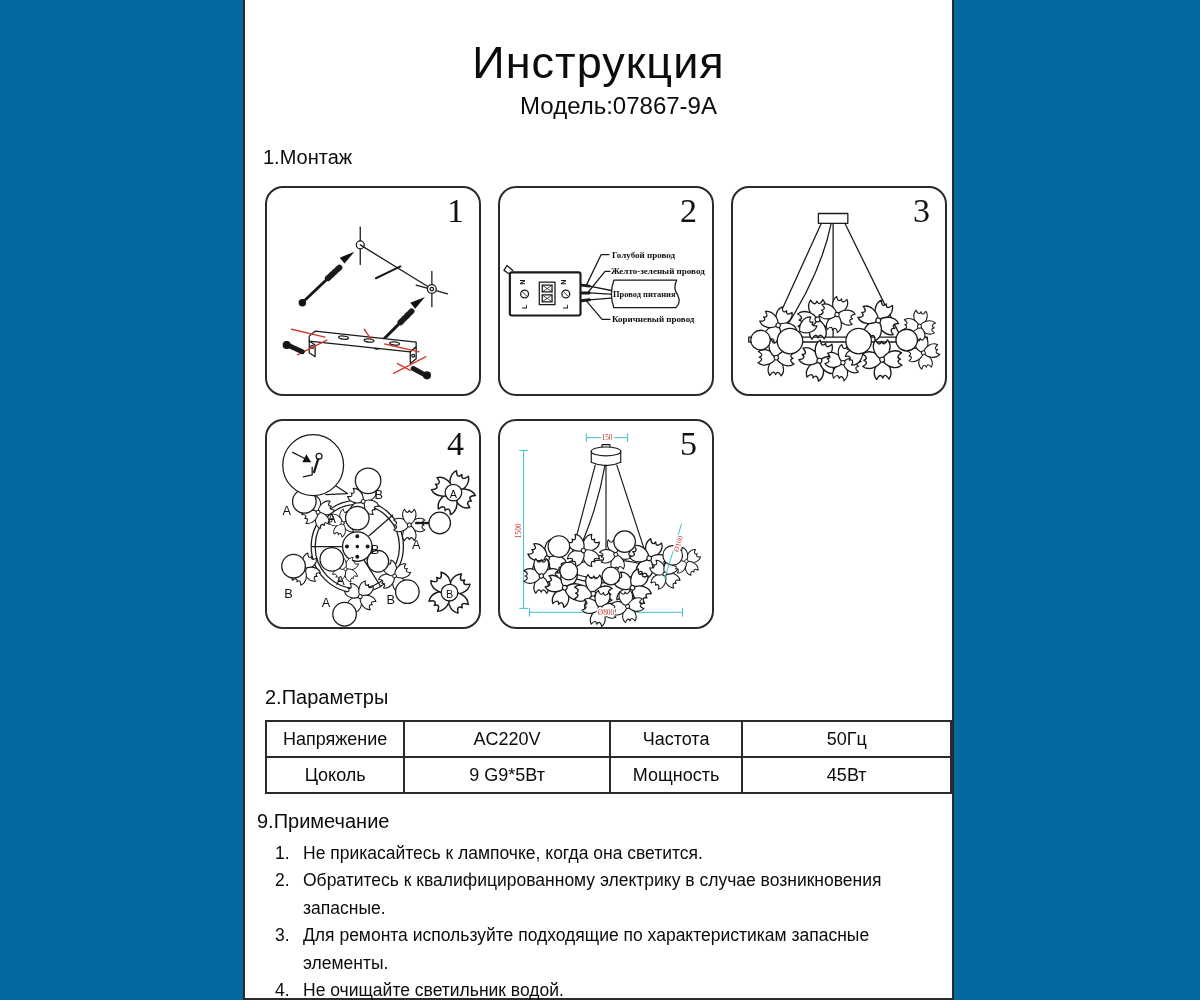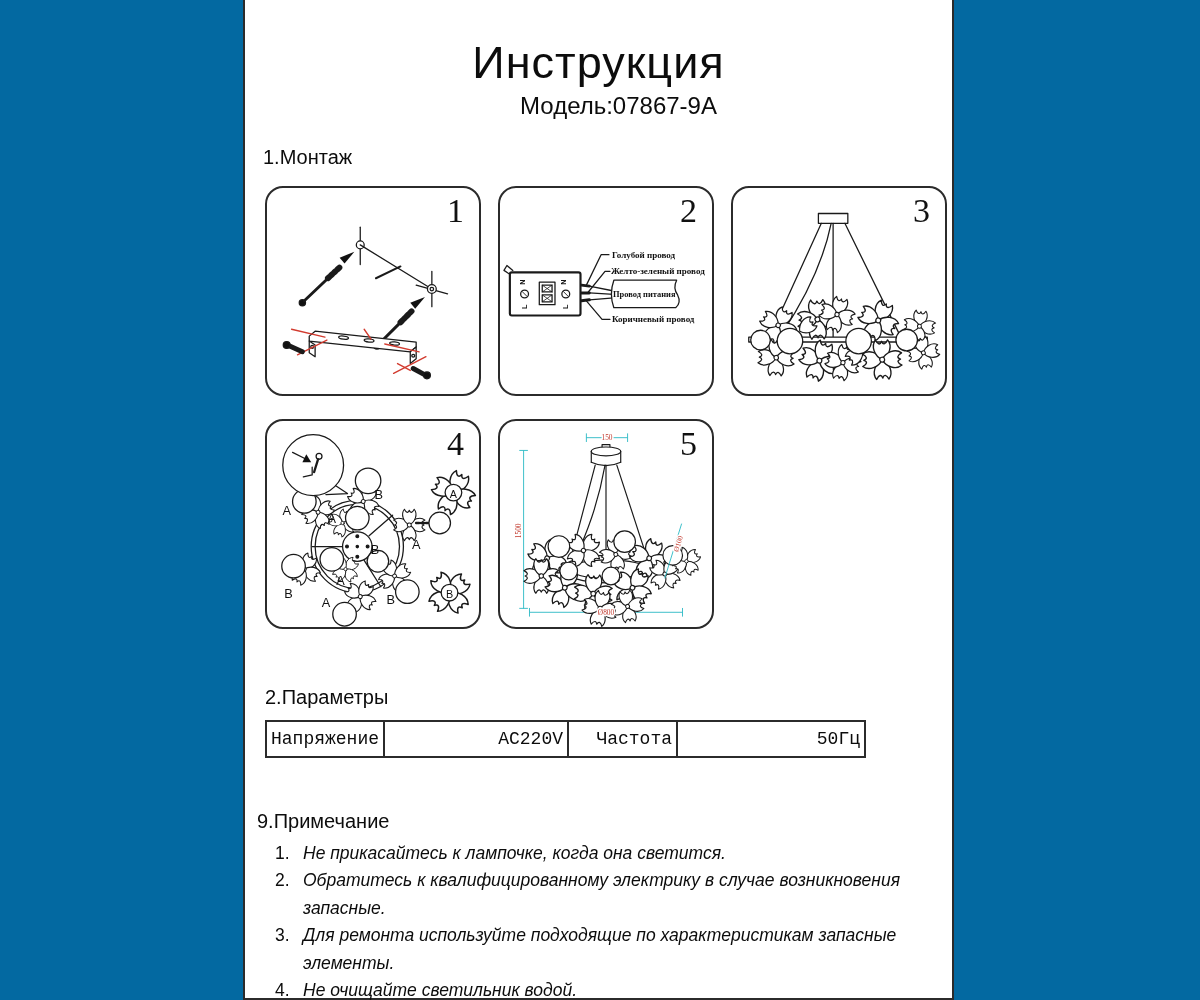--- a/index.html
+++ b/index.html
@@ -38,29 +38,29 @@
   .p2 { left:253px; top:187px; }
   .p3 { left:486px; top:187px; }
   .p4 { left:20px;  top:420px; }
   .p5 { left:253px; top:420px; }
 
   table.params {
     position:absolute; left:20px; top:721px; border-collapse:collapse;
     font-size:18px; color:#0c0c0c;
   }
   table.params td {
-    border:2px solid #2b2b2b; text-align:right; vertical-align:middle;
-    height:34px; padding:0 4px;font-family:Liberation Mono, monospace;
+    border:2px solid #2b2b2b; text-align:center; vertical-align:middle;
+    height:34px; padding:0 16px;
   }
   .cw1 { width:104px; } .cw2 { width:174px;margin-left:24px; } .cw3 { width:99px; } .cw4 { width:178px; }
 
   .notes { position:absolute; left:14px; top:841px; width:676px; }
   .note { display:flex; font-size:17.5px; line-height:27.4px; color:#0c0c0c; }
   .note-num { flex:none; width:28px; padding-left:16px; }
-  .note-text { white-space:pre-line;font-style:italic; }
+  .note-text { white-space:pre-line; }
 
   .svgtext-serif { font-family:"Liberation Serif", serif; }
   .svgtext-sans  { font-family:"Liberation Sans", sans-serif; }
 </style>
 </head>
 <body>
 
 <svg width="0" height="0" style="position:absolute" aria-hidden="true">
   <defs>
     <path id="leaf" d="M0,0 C-6,-3 -9,-11 -5,-16 C-3,-12 -1,-12 0,-15 C1,-12 3,-12 5,-16 C9,-11 6,-3 0,0 Z" fill="#ffffff" stroke="#1a1a1a" stroke-width="1.1"></path>
@@ -383,20 +383,26 @@
     <div class="section-label sec-params">2.Параметры</div>
 
     <table class="params">
       <tbody>
           <tr>
         <td class="cw1">Напряжение</td>
         <td class="cw2">AC220V</td>
         <td class="cw3">Частота</td>
         <td class="cw4">50Гц</td>
       </tr>
+      <tr>
+        <td class="cw1">Цоколь</td>
+        <td class="cw2">9 G9*5Вт</td>
+        <td class="cw3">Мощность</td>
+        <td class="cw4">45Вт</td>
+      </tr>
     </tbody>
       </table>
 
     <div class="section-label sec-notes">9.Примечание</div>
 
     <div class="notes">
       <div class="note">
         <span class="note-num">1.</span>
         <span class="note-text">Не прикасайтесь к лампочке, когда она светится.</span>
       </div>

